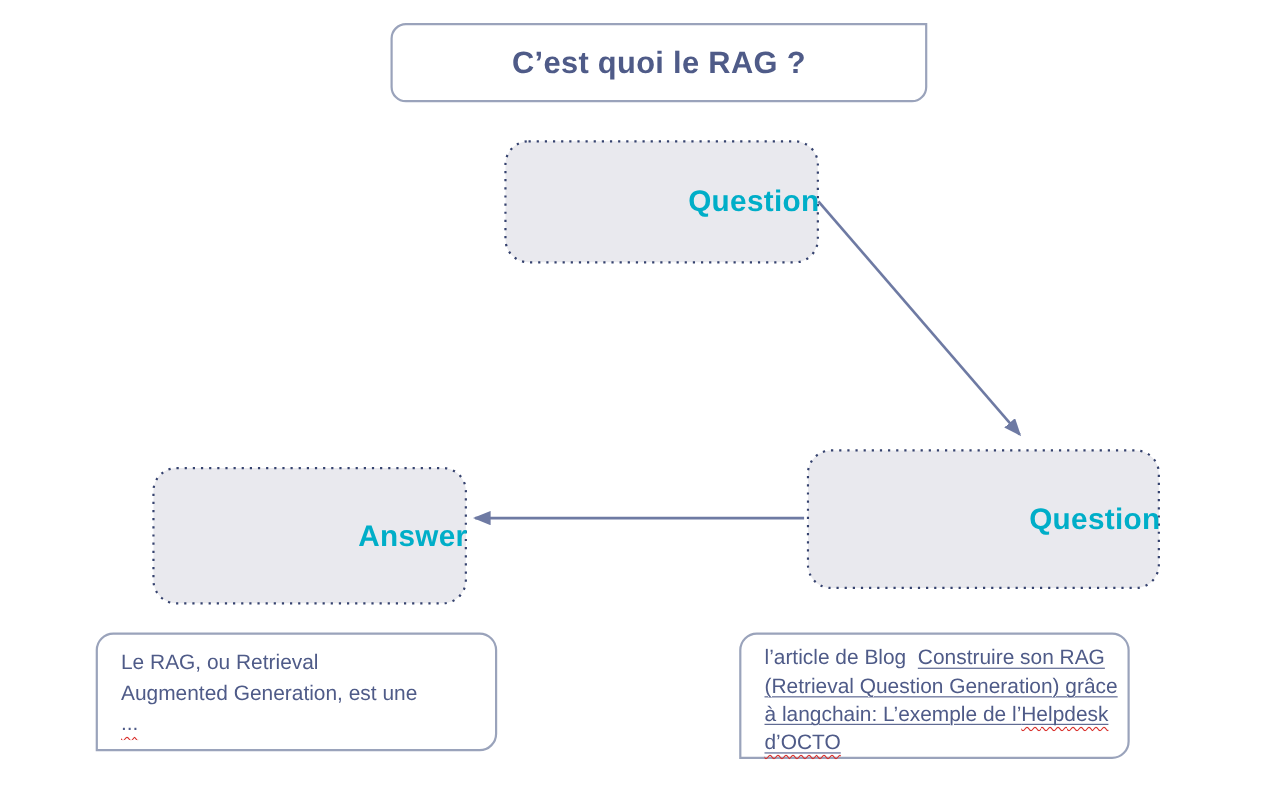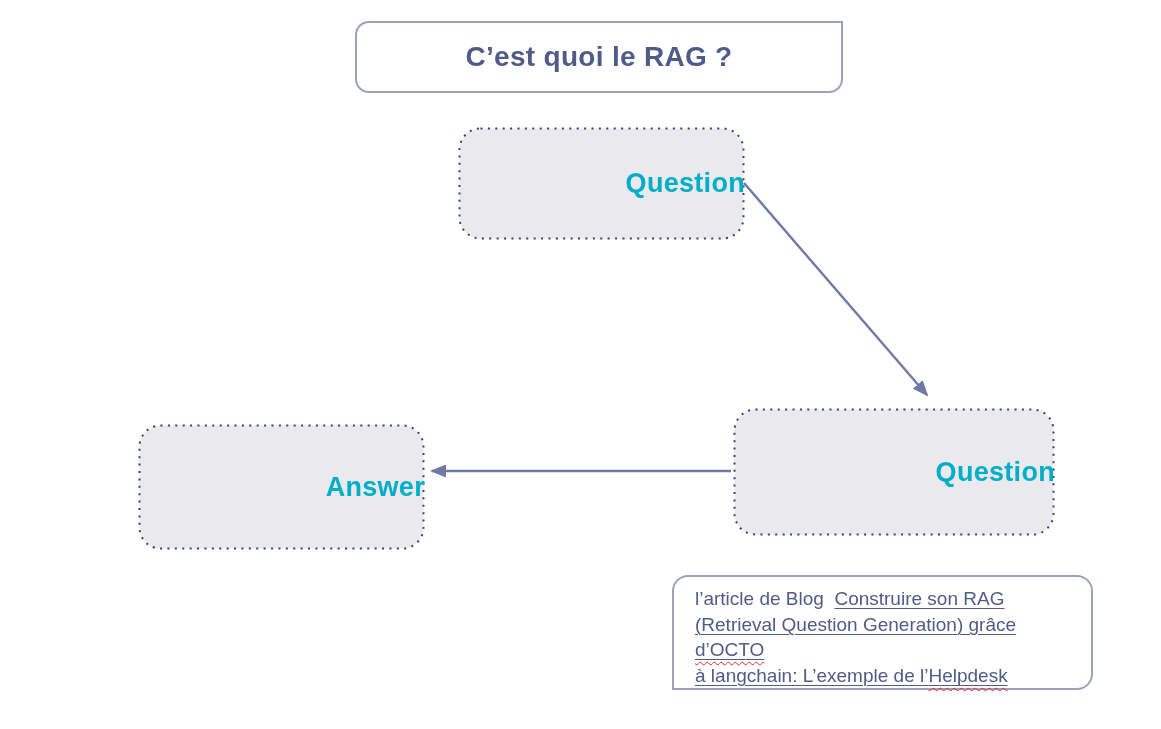--- a/index.html
+++ b/index.html
@@ -58,21 +58,21 @@
     position: absolute;
     box-sizing: border-box;
     border: 2px solid #9aa3bb;
     border-radius: 16px 16px 16px 0;
     background: #ffffff;
     color: #4f5b88;
     font-size: 19px;
     padding: 12px 18px 8px 21px;
   }
   .callout-left  { left: 87px;  top: 575px; width: 365px; height: 108px; line-height: 28px; }
-  .callout-right { left: 672px; top: 575px; width: 421px; height: 115px; line-height: 25.5px; padding-top: 9px; }
+  .callout-right { left: 672px; top: 575px; width: 355px; height: 115px; line-height: 25.5px; padding-top: 9px; }
   .callout .line { display: block; white-space: pre; }
 
   .doclink {
     color: #4f5b88;
     text-decoration-line: underline;
     text-decoration-style: solid;
     text-decoration-thickness: 1.2px;
     text-underline-offset: 3px;
   }
   .misspell {
@@ -117,21 +117,26 @@
   <svg class="connectors" width="1161" height="729">
     <defs>
       <marker id="ah" markerUnits="userSpaceOnUse" markerWidth="16" markerHeight="13" refX="14" refY="6.5" orient="auto">
         <path d="M0,0 L16,6.5 L0,13 Z" fill="#6e7aa3"></path>
       </marker>
     </defs>
     <line x1="744" y1="183" x2="927" y2="395" stroke="#6e7aa3" stroke-width="2.4" marker-end="url(#ah)"></line>
     <line x1="731" y1="471" x2="432" y2="471" stroke="#6e7aa3" stroke-width="2.4" marker-end="url(#ah)"></line>
   </svg>
 
+  <div class="callout callout-left">
+    <span class="line">Le RAG, ou Retrieval</span>
+    <span class="line">Augmented Generation, est une</span>
+    <span class="line misspell">...</span>
+  </div>
 
   <div class="callout callout-right">
     <span class="line"><span>l’article de Blog&nbsp; </span><span class="doclink">Construire son RAG</span></span>
     <span class="line doclink">(Retrieval Question Generation) grâce</span>
+    <span class="line doclink"><span>à langchain: L’exemple de l’</span><span class="misspell">Helpdesk</span></span>
     <span class="line doclink"><span class="misspell">d’OCTO</span></span>
-    <span class="line doclink"><span>à langchain: L’exemple de l’</span><span class="misspell">Helpdesk</span></span>
   </div>
 
 </div>
 
 </body></html>

